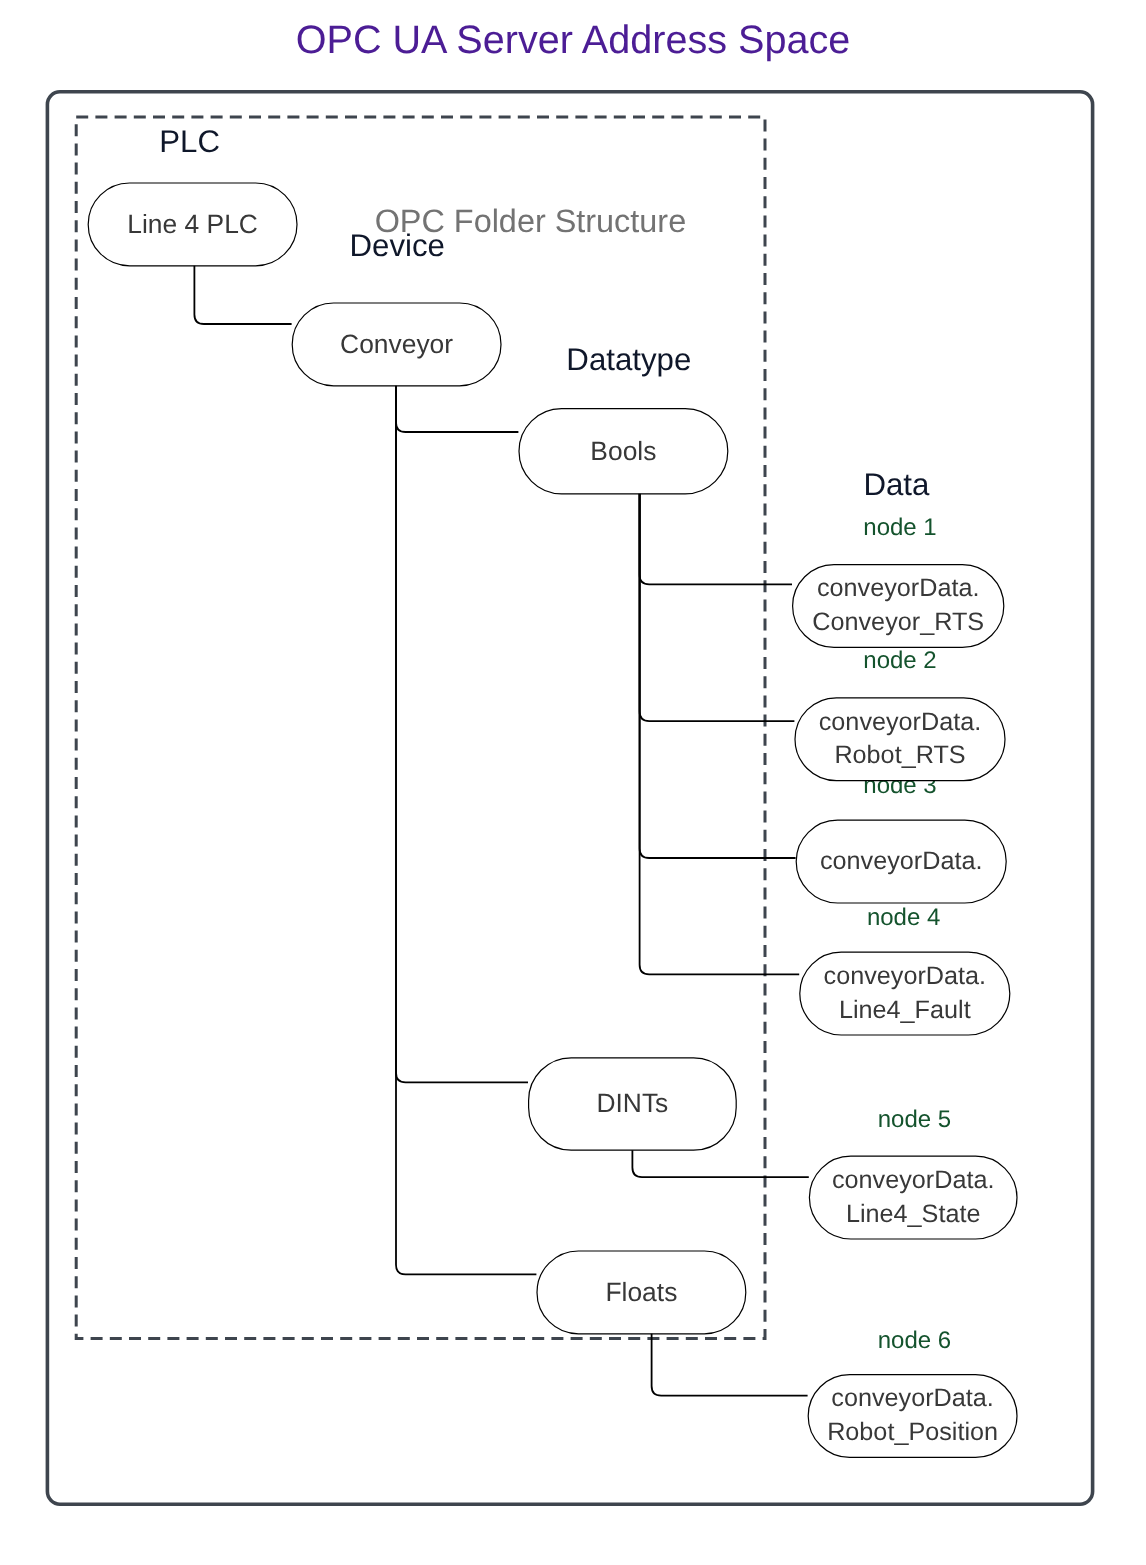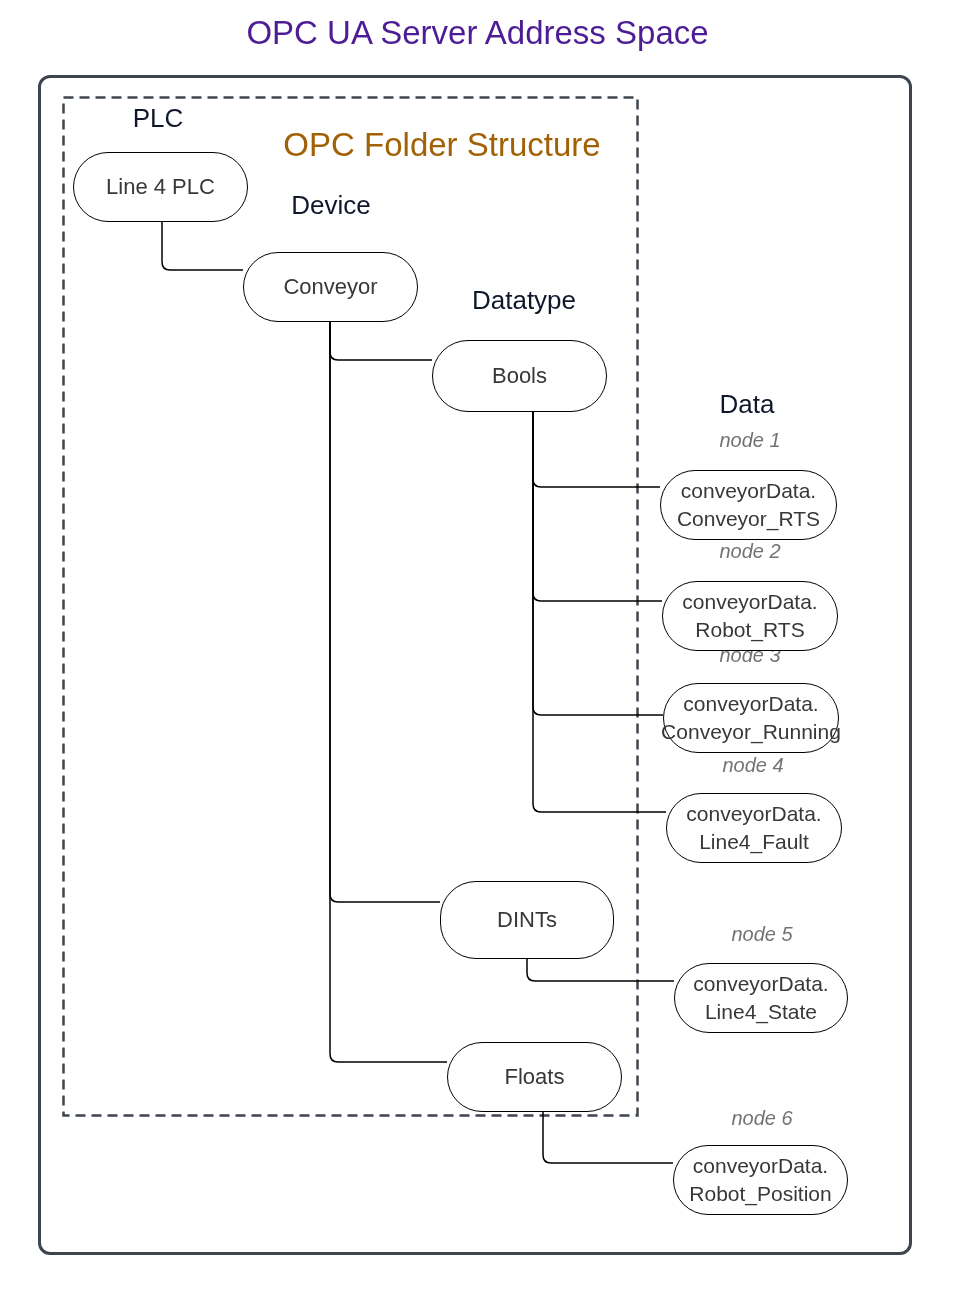--- a/index.html
+++ b/index.html
@@ -24,22 +24,22 @@
     display:flex;flex-direction:column;align-items:center;justify-content:center;
     text-align:center;color:#383838;box-sizing:border-box;margin-top:15px;
   }
   .pill.folder{font-size:22px;}
   .pill.data-node{font-size:21px;line-height:28px;text-align:center;}
   .pill .ln{white-space:nowrap;}
   .lbl{
     transform:translate(-50%,-50%);white-space:nowrap;color:#0f172a;
   }
   .lbl.section{font-size:26px;}
-  .lbl.small{font-size:20px;color:#737373;font-style:italic;}
-  .lbl.overlay{font-size:33px;color:#a16207;}
+  .lbl.small{font-size:20px;color:#14532d;}
+  .lbl.overlay{font-size:27px;color:#737373;margin-top:40px;}
 </style>
 </head>
 <body>
 
 <div class="abs title">OPC UA Server Address Space</div>
 
 <div class="abs outer-frame"></div>
 
 <svg class="abs svg-layer" width="955" height="1304" viewBox="0 0 955 1304" xmlns="http://www.w3.org/2000/svg">
   <rect class="dashed-rect" x="63.5" y="97.5" width="574" height="1018" stroke-dasharray="10 6"></rect>
@@ -87,21 +87,20 @@
 <div class="abs pill data-node" style="left:660px;top:455px;width:177px;height:70px;">
   <span class="ln">conveyorData.</span>
   <span class="ln">Conveyor_RTS</span>
 </div>
 <div class="abs pill data-node" style="left:662px;top:566px;width:176px;height:70px;">
   <span class="ln">conveyorData.</span>
   <span class="ln">Robot_RTS</span>
 </div>
 <div class="abs pill data-node" style="left:663px;top:668px;width:176px;height:70px;">
   <span class="ln">conveyorData.</span>
-  <span class="ln">Conveyor_Running</span>
 </div>
 <div class="abs pill data-node" style="left:666px;top:778px;width:176px;height:70px;">
   <span class="ln">conveyorData.</span>
   <span class="ln">Line4_Fault</span>
 </div>
 <div class="abs pill data-node" style="left:674px;top:948px;width:174px;height:70px;">
   <span class="ln">conveyorData.</span>
   <span class="ln">Line4_State</span>
 </div>
 <div class="abs pill data-node" style="left:673px;top:1130px;width:175px;height:70px;">

